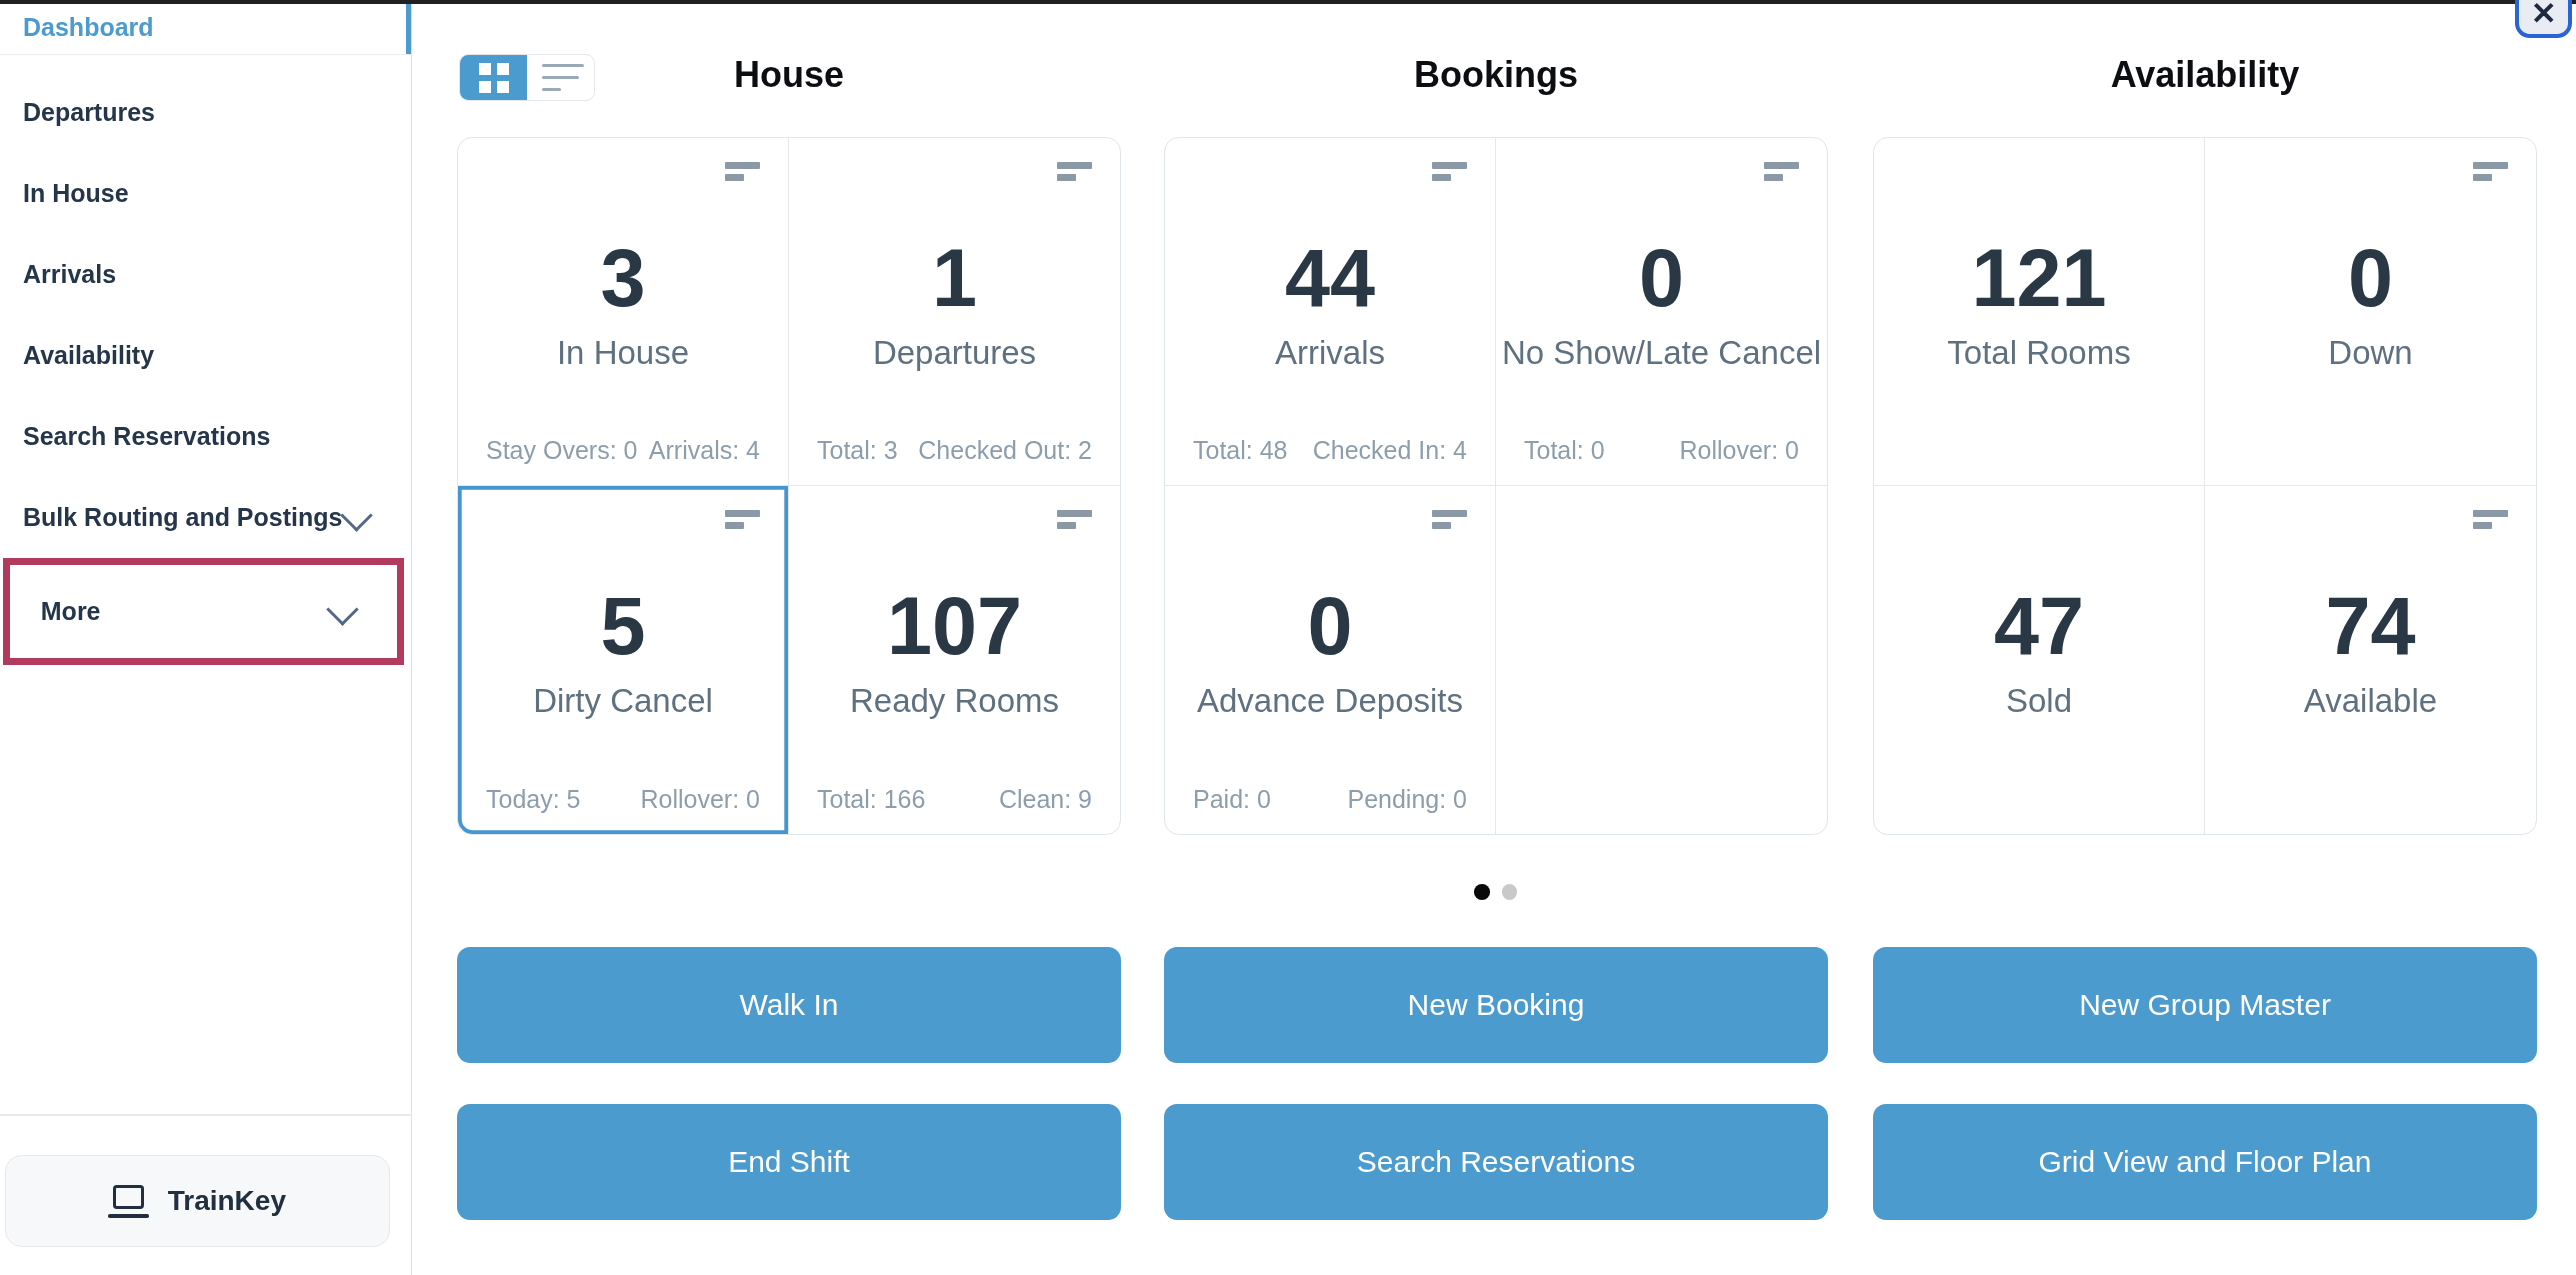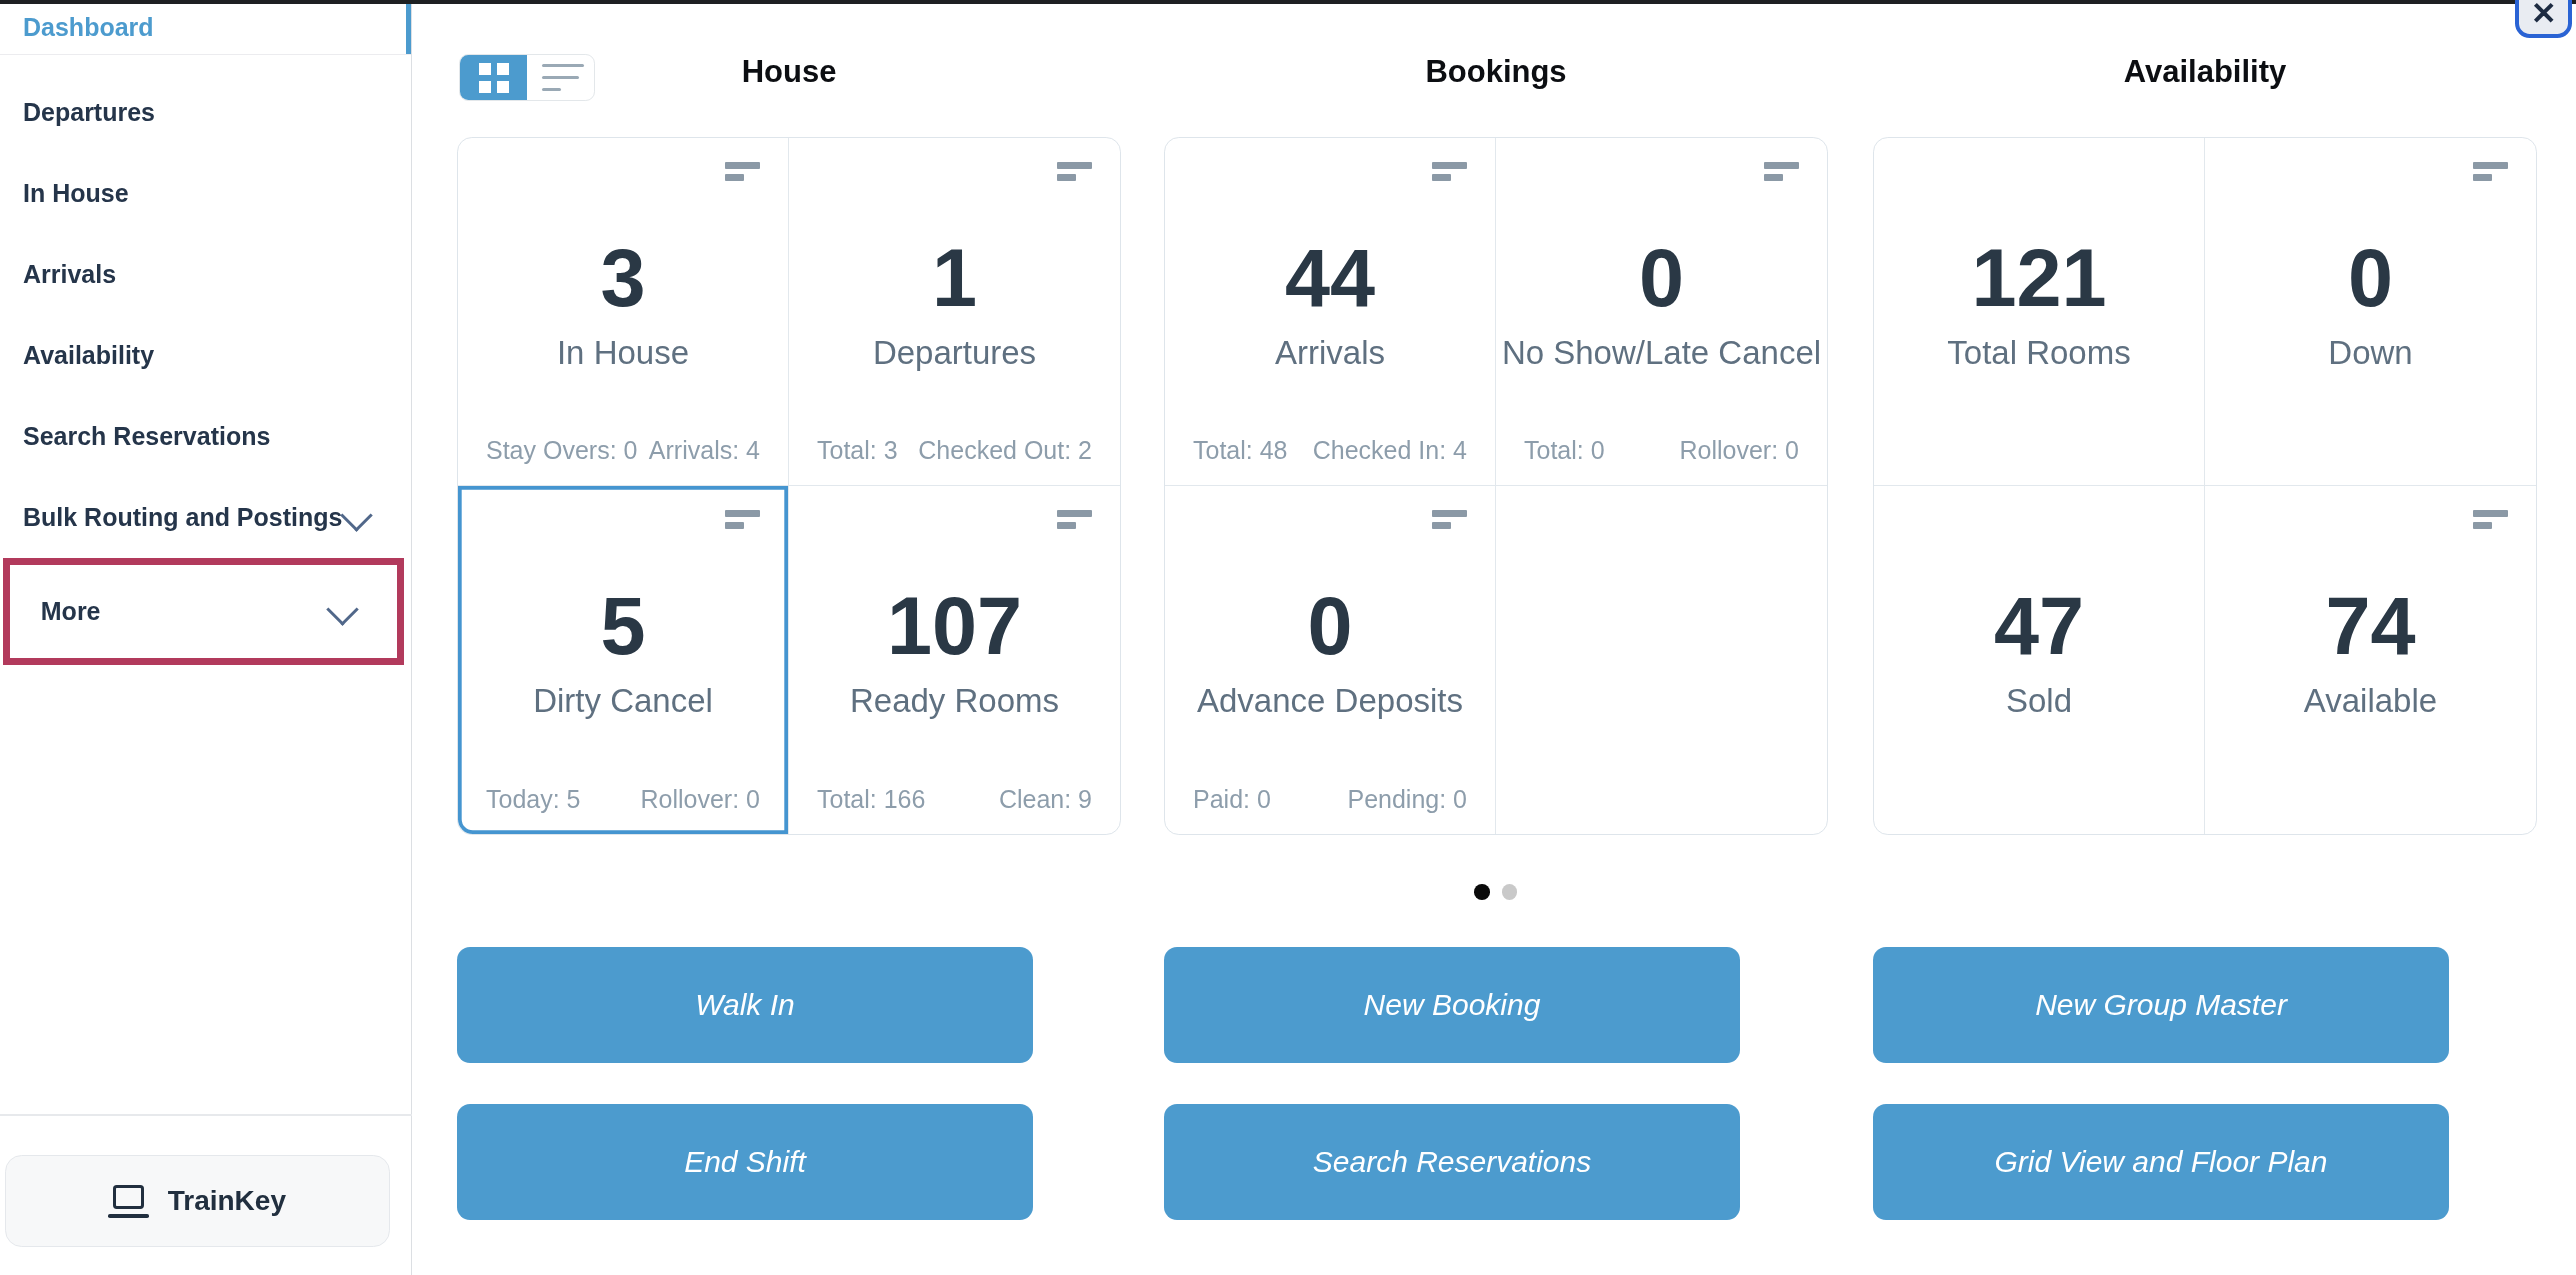--- a/index.html
+++ b/index.html
@@ -47,21 +47,21 @@
     border:1.8px solid #e3e7ea; border-radius:9.2px; display:flex; overflow:hidden; background:#fff; }
   .toggle-grid { width:67px; background:var(--accent); display:flex; align-items:center; justify-content:center; cursor:pointer; }
   .grid-glyph { width:30px; height:30px; display:grid; grid-template-columns:12px 12px; grid-template-rows:12px 12px; gap:6.5px; }
   .grid-glyph b { background:#fff; }
   .toggle-list { flex:1; display:flex; flex-direction:column; justify-content:center; gap:8.3px; padding-left:14.8px; cursor:pointer; }
   .toggle-list i { display:block; height:3.7px; background:#9aa9b5; border-radius:1.8px; }
   .toggle-list i.l1 { width:42px; } .toggle-list i.l2 { width:37px; } .toggle-list i.l3 { width:19.4px; }
 
   
   .col-head { position:absolute; top:54px; width:664px; text-align:center;
-    font-size:31px; font-weight:bold; color:#0c0e12; }
+    font-size:36px; font-weight:bold; color:#0c0e12; }
 
   
   .group { position:absolute; top:137px; width:664px; height:698px;
     border:1.8px solid #dee5eb; border-radius:14.8px;
     display:grid; grid-template-columns:1fr 1fr; grid-template-rows:1fr 1fr; background:#fff; }
   .cell { position:relative; cursor:pointer; }
   .cell.bR { border-right:1.8px solid #e2e8ed; }
   .cell.bB { border-bottom:1.8px solid #e2e8ed; }
   .cell.selected { box-shadow:inset 0 0 0 3.7px #4595d0; border-bottom-left-radius:14.8px; }
   .menu-icon { position:absolute; top:24px; right:28px; width:35px; cursor:pointer; }
@@ -74,23 +74,23 @@
   .foot { position:absolute; bottom:20px; left:28px; right:28px;
     display:flex; justify-content:space-between; font-size:25px; color:#8d9dab; }
 
   
   .dots { position:absolute; top:884px; left:1474px; display:flex; gap:12px; }
   .dot { width:15.7px; height:15.7px; border-radius:50%; cursor:pointer; }
   .dot.active { background:#0a0a0a; }
   .dot.inactive { background:#c9c9c9; }
 
   
-  .action-btn { position:absolute; width:576px; height:116px; border-radius:13px;
+  .action-btn { position:absolute; width:664px; height:116px; border-radius:13px;
     background:var(--accent); color:#fff; font-size:30px;
-    display:flex; align-items:center; justify-content:center; cursor:pointer;font-style:italic; }
+    display:flex; align-items:center; justify-content:center; cursor:pointer; }
 </style>
 </head>
 <body>
 
 <div class="page">
   <div class="topline"></div>
 
   <div class="close-btn">
     <span>✕</span>
   </div>

